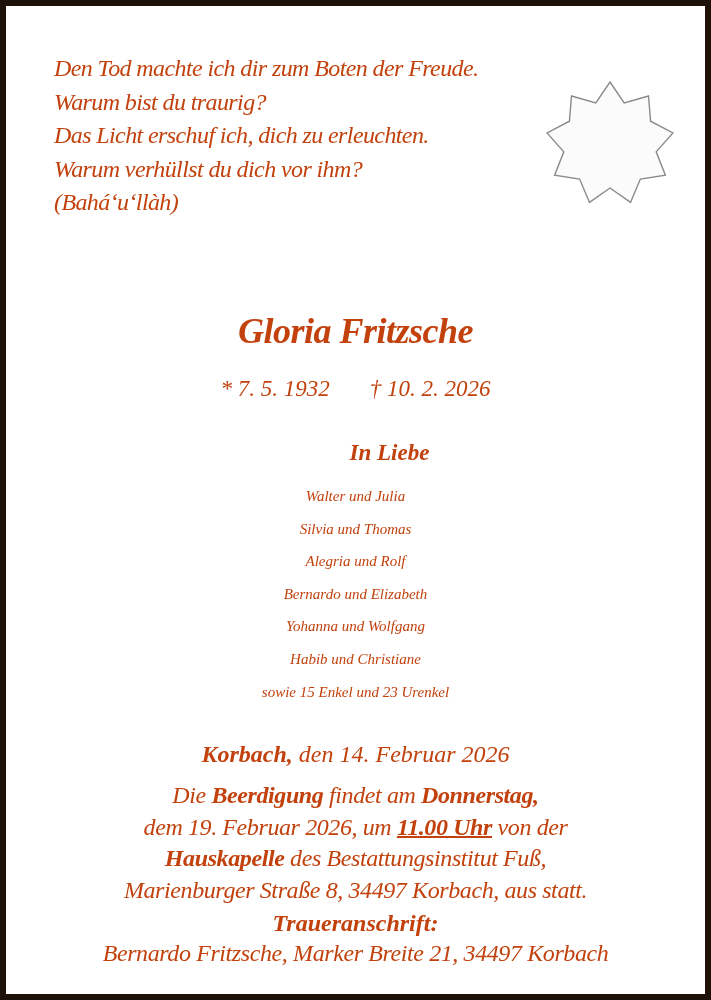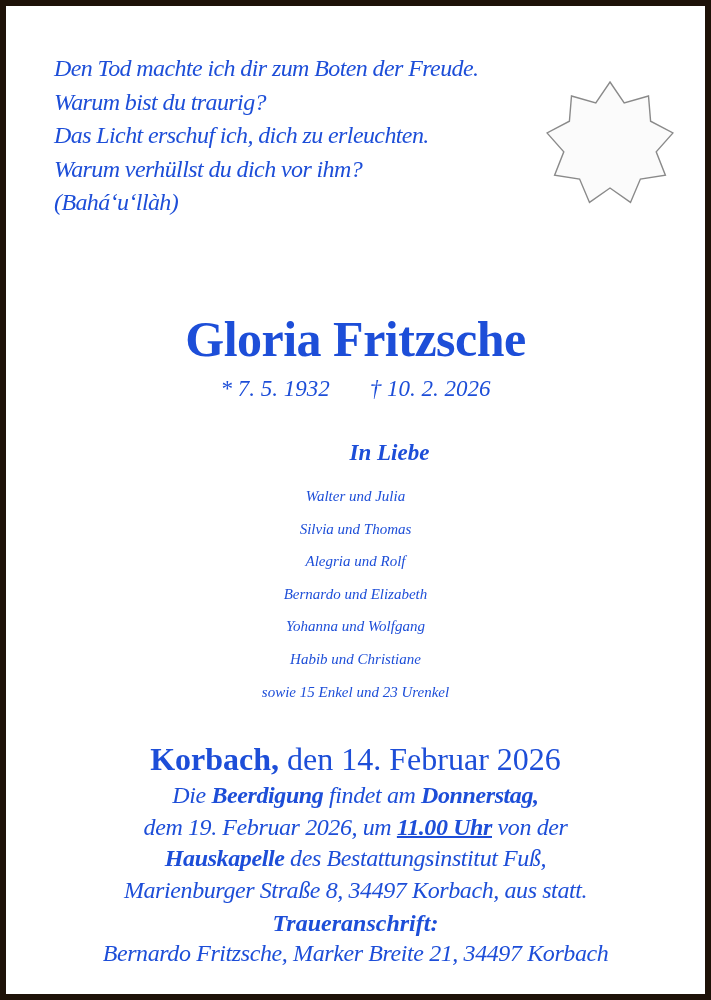--- a/index.html
+++ b/index.html
@@ -3,47 +3,47 @@
 <meta charset="utf-8">
 <style>
   html, body { margin: 0; padding: 0; background: #ffffff; }
   body { width: 711px; height: 1000px; overflow: hidden; }
   .frame {
     position: absolute; left: 0; top: 0;
     width: 711px; height: 1000px;
     box-sizing: border-box;
     border: 6px solid #1e1208;
     background: #ffffff;
-    color: #1d4ed8;
+    color: #c2410c;
     font-family: "DejaVu Serif", "Liberation Serif", serif;
   }
   .quote {
     position: absolute; left: 48px; top: 46px;
     font-style: italic;
     font-size: 24px;
     line-height: 33.5px;
     letter-spacing: -0.6px;
     font-family: "Liberation Serif", "DejaVu Serif", serif;
   }
   .quote div { white-space: nowrap; }
   .star {
     position: absolute; left: 540px; top: 72px;
     width: 128px; height: 128px;
   }
   .center {
     position: absolute; left: 0; width: 699px; text-align: center;
     font-family: "Liberation Serif", "DejaVu Serif", serif;
   }
   .intro { top: 262px; font-style: italic; font-size: 24px; }
-  .name { top: 304px; font-weight: bold; font-size: 50px; letter-spacing: -0.5px; }
+  .name { top: 304px; font-style: italic; font-weight: bold; font-size: 36px; letter-spacing: -0.5px; }
   .dates { top: 370px; font-style: italic; font-size: 23px; }
   .dates span + span { margin-left: 40px; }
   .love-head { top: 434px; font-style: italic; font-weight: bold; font-size: 23px; padding-left: 34px; }
   .family { top: 474px; font-style: italic; font-size: 15px; line-height: 32.6px; }
-  .place-date { top: 735px; font-size: 32px; }
+  .place-date { top: 735px; font-style: italic; font-size: 24px; }
   .funeral { top: 774px; font-style: italic; font-size: 24px; line-height: 31.5px; letter-spacing: -0.4px; }
   .b { font-weight: bold; }
   .u { font-weight: bold; text-decoration: underline; text-decoration-thickness: 2px; }
   .mourn-head { top: 904px; font-style: italic; font-weight: bold; font-size: 24px; }
   .mourn-addr { top: 934px; font-style: italic; font-size: 24px; letter-spacing: -0.4px; }
 </style>
 </head>
 <body>
 
 <div class="frame">

